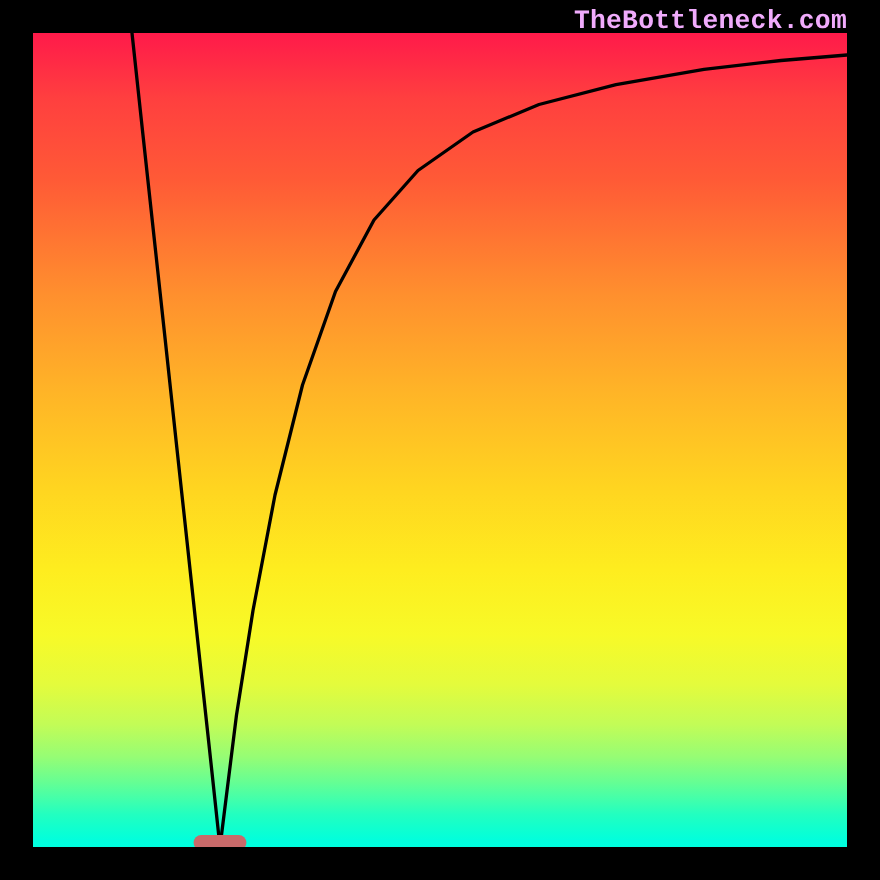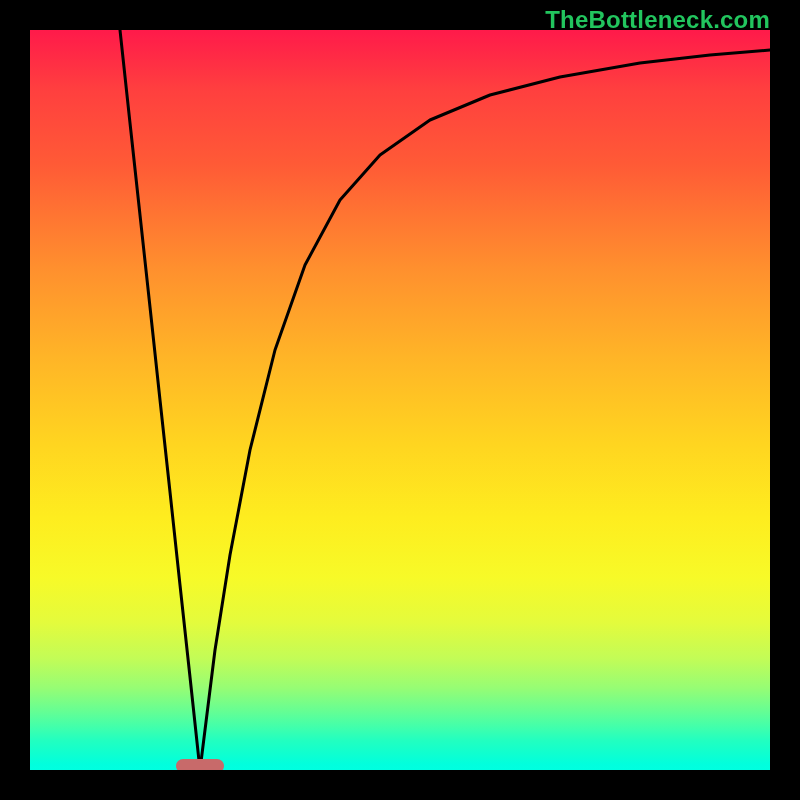--- a/index.html
+++ b/index.html
@@ -40,24 +40,24 @@
       #12ffcd 97.5%,
       #08ffd6 98.5%,
       #02fedd 99.2%,
       #00ffe0 100%
     );
   }
   .watermark {
     position: absolute;
     top: 6px;
     right: 30px;
-    font-family: Liberation Sans, sans-serif;
+    font-family: Liberation Mono, monospace;
     font-size: 24px;
     font-weight: 600;
-    color: #22c55e;
+    color: #f0abfc;
     letter-spacing: 0.2px;
   }
   svg.curves {
     position: absolute;
     inset: 0;
     width: 100%;
     height: 100%;
   }
   .marker {
     position: absolute;

